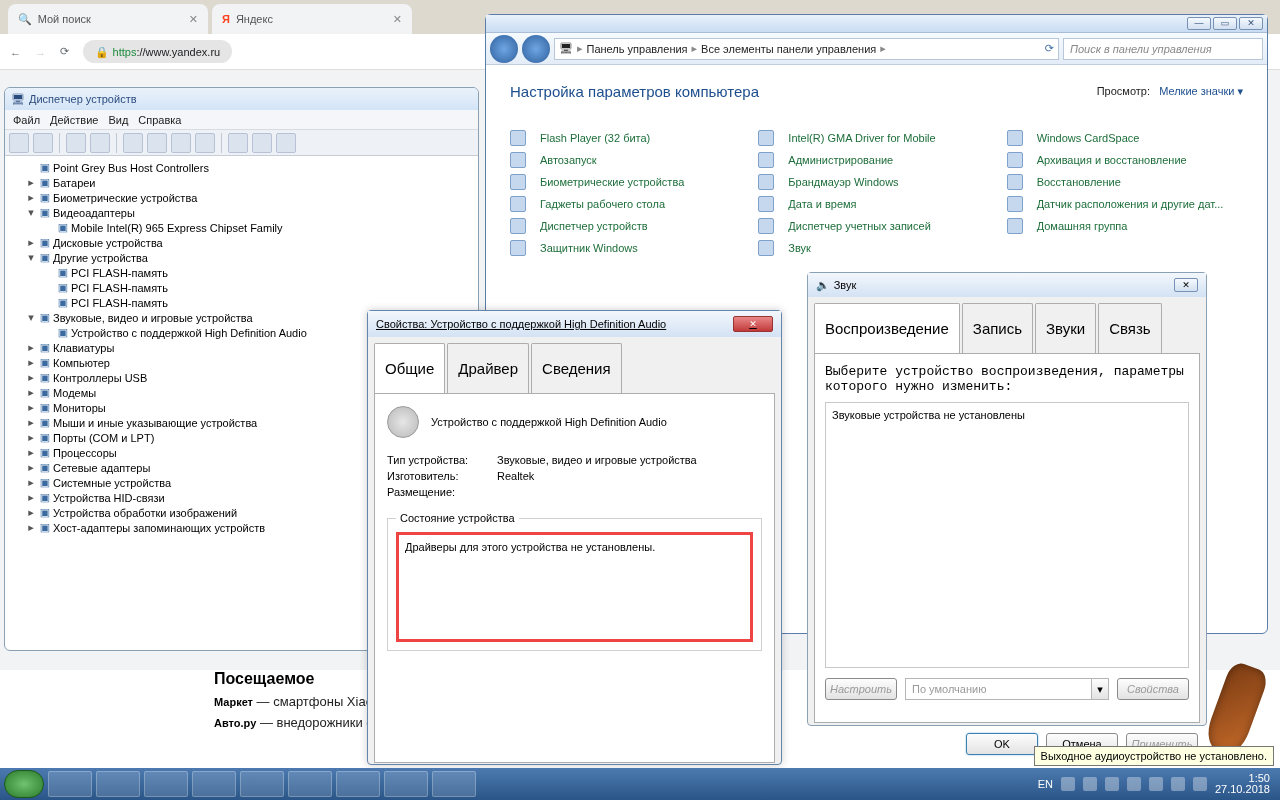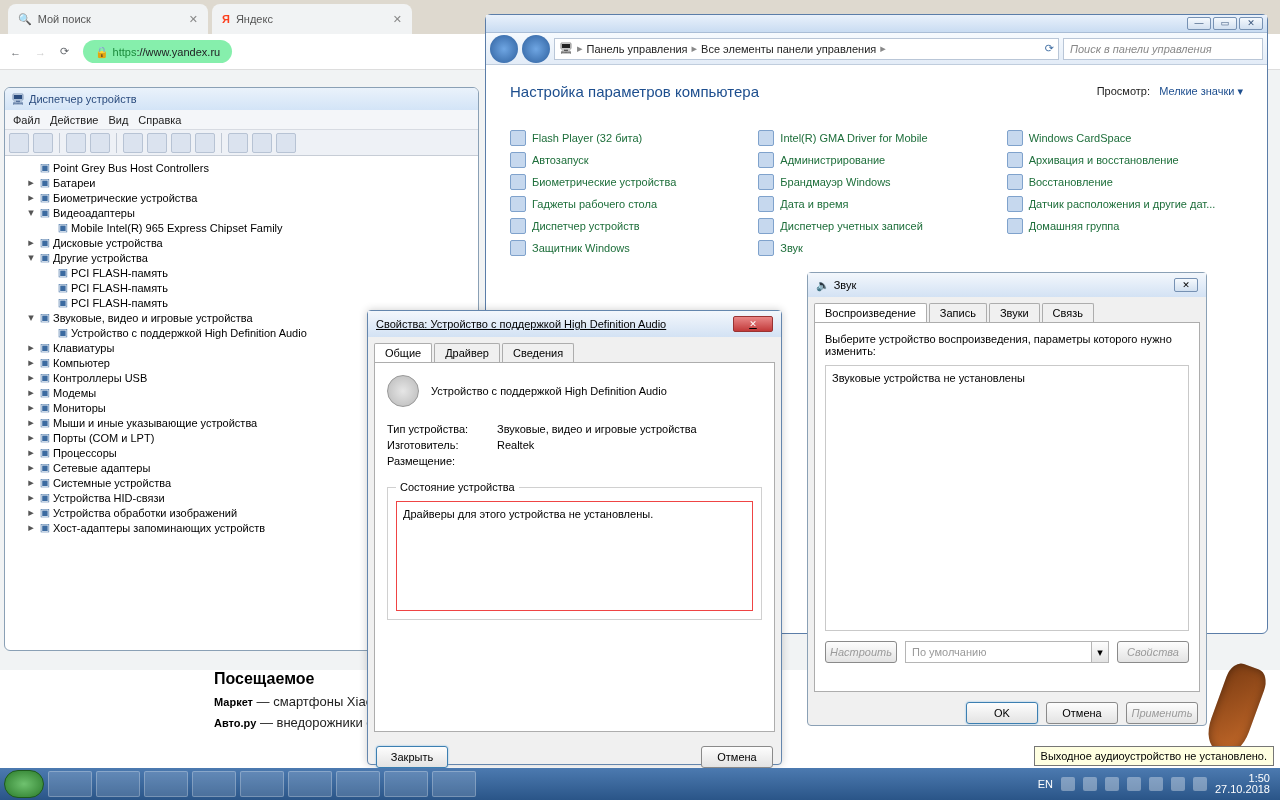--- a/index.html
+++ b/index.html
@@ -4,21 +4,21 @@
 <style>
 * { box-sizing: border-box; margin: 0; padding: 0; font-family: "Segoe UI", Tahoma, sans-serif; font-size: 11px; }
 body { width: 1280px; height: 800px; background: #fff; position: relative; overflow: hidden; }
 
 
 .chrome { position: absolute; inset: 0; background: #f1f3f4; }
 .chrome-tabs { height: 34px; background: #ded9cf; display: flex; align-items: flex-end; padding-left: 8px; }
 .ctab { background: #f1f3f4; border-radius: 8px 8px 0 0; height: 30px; display: flex; align-items: center; padding: 0 10px; margin-right: 4px; font-size: 12px; color: #555; min-width: 200px; }
 .ctab .close { margin-left: auto; color: #888; }
 .chrome-addr { height: 36px; background: #fff; border-bottom: 1px solid #ddd; display: flex; align-items: center; padding: 0 10px; gap: 14px; color: #5f6368; }
-.chrome-addr .url { background: #86efac; border-radius: 14px; padding: 4px 12px; font-size: 13px; color: #202124; flex: 0 0 auto; }
+.chrome-addr .url { background: #e5e5e5; border-radius: 14px; padding: 4px 12px; font-size: 13px; color: #202124; flex: 0 0 auto; }
 .chrome-addr .lockc { color: #1a8a3b; }
 .chrome-body { background: #fff; padding: 0 0 0 200px; height: 730px; position: relative; }
 .y-head { font-size: 16px; color: #000; margin-top: 600px; margin-left: 14px; font-weight: bold; }
 .y-item { font-size: 13px; margin: 6px 0 0 14px; color: #222; }
 .y-item b { color: #000; }
 
 
 .devmgr { position: absolute; left: 4px; top: 87px; width: 475px; height: 564px; background: #fff; border: 1px solid #8aa0b5; border-radius: 6px; overflow: hidden; }
 .devmgr-title { height: 22px; background: linear-gradient(#eaf2fb,#d3e4f7); display: flex; align-items: center; padding: 0 6px; color: #2b4c7e; font-size: 12px; }
 .devmgr-menu { height: 20px; background: #f4f6f9; border-bottom: 1px solid #d7dbe2; display: flex; gap: 10px; padding: 0 8px; align-items: center; color: #222; }
@@ -40,49 +40,49 @@
 .cp-bread { flex: 1; height: 22px; border: 1px solid #b9c6d7; background: #fff; display: flex; align-items: center; font-size: 11px; color: #222; padding: 0 4px; }
 .cp-bread span { color: #222; }
 .cp-bread .sep { color: #888; margin: 0 4px; }
 .cp-search { width: 200px; height: 22px; border: 1px solid #b9c6d7; background: #fff; padding: 0 6px; font-style: italic; color: #888; display: flex; align-items: center; }
 .cp-body { padding: 18px 24px; }
 .cp-heading { display: flex; align-items: center; font-size: 12px; color: #1d4e8e; }
 .cp-heading h1 { font-size: 15px; color: #1d4e8e; font-weight: normal; flex: 1; }
 .cp-heading .view { color: #222; font-size: 11px; }
 .cp-heading .view a { color: #1d4e8e; }
 .cp-grid { display: grid; grid-template-columns: repeat(3, 1fr); gap: 6px 12px; margin-top: 30px; }
-.cp-item { display: flex; align-items: center; gap: 6px; color: #1d6e3a; font-size: 11px; }
+.cp-item { display: flex; align-items: center; gap: 14px; color: #1d6e3a; font-size: 11px; }
 .cp-item .ci { width: 16px; height: 16px; background: #c6d8ee; border: 1px solid #7fa2cc; border-radius: 2px; flex: 0 0 auto; }
 
 
 .propdlg { position: absolute; left: 367px; top: 310px; width: 415px; height: 455px; background: #f0f0f0; border: 1px solid #6486ad; border-radius: 4px; box-shadow: 0 0 8px rgba(0,0,0,0.2); }
 .propdlg-title { height: 26px; background: linear-gradient(#f3f7fc,#d3e2f4); display: flex; align-items: center; padding: 0 8px; color: #000; font-size: 12px; text-decoration: underline; }
 .propdlg-title .xclose { margin-left: auto; width: 40px; height: 16px; background: linear-gradient(#e98888,#c23a3a); border: 1px solid #933; border-radius: 2px; color: #fff; text-align: center; line-height: 14px; font-size: 9px; }
 .tabs { display: flex; padding: 6px 6px 0 6px; }
-.tab { border: 1px solid #adadad; border-bottom: none; background: #fff; padding: 3px 10px; font-size: 11px; border-radius: 2px 2px 0 0; margin-right: 2px; }
+.tab { border: 1px solid #adadad; border-bottom: none; background: #fff; padding: 16px 10px; font-size: 15px; border-radius: 2px 2px 0 0; margin-right: 2px; }
 .tab.inactive { background: #f0f0f0; }
 .tabbody { margin: 0 6px 6px 6px; background: #fff; border: 1px solid #adadad; height: 370px; padding: 12px; position: relative; }
 .dev-head { display: flex; align-items: center; gap: 12px; margin-bottom: 16px; }
 .spk { width: 32px; height: 32px; border-radius: 50%; background: radial-gradient(#e6e6e6,#b8b8b8); border: 1px solid #999; }
 .kv { display: flex; font-size: 11px; margin: 4px 0; }
 .kv .k { width: 110px; }
 .fset { border: 1px solid #d0d0d0; margin-top: 14px; padding: 8px; }
 .fset legend { font-size: 11px; padding: 0 4px; }
-.statusbox { border: 1px solid #ef4444; background: #fff; height: 110px; padding: 6px; font-size: 11px; }
+.statusbox { border: 3px solid #ef4444; background: #fff; height: 110px; padding: 6px; font-size: 11px; }
 .propbtns { display: flex; justify-content: space-between; gap: 16px; padding: 8px; }
 .btn { min-width: 72px; height: 22px; border: 1px solid #8a8a8a; border-radius: 3px; background: linear-gradient(#fdfdfd,#e3e3e3); font-size: 11px; text-align: center; line-height: 20px; }
 .btn.def { border: 1px solid #3c7fb1; box-shadow: 0 0 2px #7db7e4; }
 
 
 .snddlg { position: absolute; left: 807px; top: 272px; width: 400px; height: 454px; background: #f0f0f0; border: 1px solid #8aa0b5; border-radius: 4px; }
 .snddlg-title { height: 24px; background: linear-gradient(#f3f7fc,#d3e2f4); display: flex; align-items: center; padding: 0 8px; font-size: 12px; }
 .snddlg-title .xclose2 { margin-left: auto; width: 24px; height: 14px; border: 1px solid #7691b3; border-radius: 2px; background: linear-gradient(#f5f9fd,#d2e0f0); text-align: center; font-size: 9px; line-height: 12px; }
 .snd-tabs { display: flex; padding: 6px 6px 0 6px; }
 .snd-body { margin: 0 6px; background: #fff; border: 1px solid #adadad; height: 370px; padding: 10px; }
-.snd-hint { font-size: 11px; margin-bottom: 8px; }
+.snd-hint { font-size: 13px; margin-bottom: 8px; font-family: Liberation Mono, monospace; }
 .snd-list { border: 1px solid #c9c9c9; height: 266px; padding: 6px; font-size: 11px; }
 .snd-bot { display: flex; gap: 8px; margin-top: 10px; }
 .btn.dis { color: #9a9a9a; font-style: italic; }
 .combo { flex: 1; display: flex; }
 .combo .cb { flex: 1; height: 22px; border: 1px solid #b5b5b5; border-right: none; background: #fff; line-height: 20px; padding: 0 6px; color: #999; }
 .combo .ar { width: 18px; height: 22px; border: 1px solid #b5b5b5; background: linear-gradient(#fdfdfd,#e3e3e3); text-align: center; line-height: 20px; }
 .snd-okrow { display: flex; justify-content: flex-end; gap: 8px; padding: 10px 8px 0 8px; }
 
 
 .tip { position: absolute; right: 6px; bottom: 34px; background: #ffffe1; border: 1px solid #767676; padding: 3px 6px; font-size: 11px; margin-left: 48px; }

